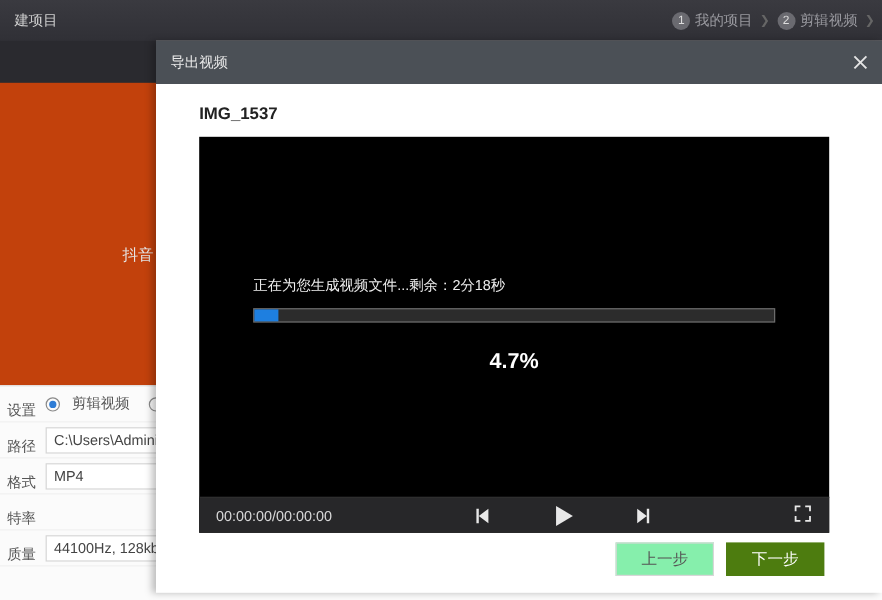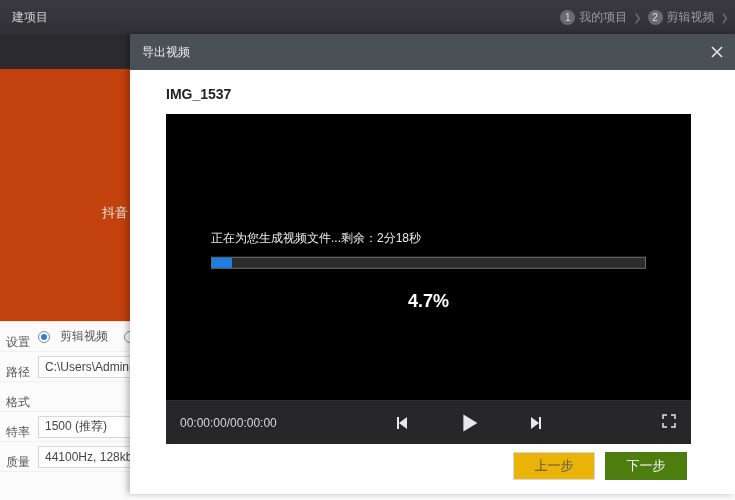--- a/index.html
+++ b/index.html
@@ -87,38 +87,38 @@
     height: 12px; border: 1px solid #6b6b6b; background: #2c2c2c; position: relative;
   }
   .progress-fill {
     position: absolute; left: 0; top: 0; bottom: 0; background: #1e7fe0;
   }
   .progress-pct {
     text-align: center; color: #fff; font-size: 18px; font-weight: 700; margin-top: 22px;
   }
 
   .video-controls {
-    height: 44px; background: rgba(40,40,42,0.98); border-top: 1px solid #2e2e2e;
+    height: 30px; background: rgba(40,40,42,0.98); border-top: 1px solid #2e2e2e;
     display: flex; align-items: center; padding: 0 14px; gap: 14px;
   }
   .timecode { flex: 0 0 auto; color: #d8d8d8; font-size: 12px; }
   .control-center { flex: 1; display: flex; align-items: center; justify-content: center; gap: 46px; }
   .control-btn { width: 22px; height: 22px; display:flex; align-items:center; justify-content:center; cursor:pointer; color:#e8e8e8; }
   .control-btn.play svg { transform: scale(1.4); }
   .fullscreen-btn { cursor:pointer; color:#e8e8e8; }
 
   
   .modal-footer {
     height: 36px; display: flex; align-items: center; justify-content: flex-end; gap: 10px; padding: 0 12px; margin-top: auto;
   }
   .btn {
     min-width: 82px; height: 28px; display: flex; align-items: center; justify-content: center;
     font-size: 13px; border: 1px solid transparent;
   }
-  .btn.secondary { background:#eab308; border-color:#d7d7d7; color:#555; }
+  .btn.secondary { background:#86efac; border-color:#d7d7d7; color:#555; }
   .btn.primary { background:#4d7c0f; color:#fff; }
 </style>
 </head>
 <body>
 
 <div class="topbar">
   <div class="menu-item">
     <span>建项目</span>
   </div>
 
@@ -148,26 +148,26 @@
     <span class="radio" style="margin-left:8px;"></span>
   </div>
   <div class="settings-row">
     <span class="row-label">路径</span>
     <span class="field-input wide">
         <span>C:\Users\Administ</span>
       </span>
   </div>
   <div class="settings-row">
     <span class="row-label">格式</span>
+    <span class="field-input">
+        <span>MP4</span>
+      </span>
   </div>
   <div class="settings-row">
     <span class="row-label">特率</span>
-    <span class="field-input">
-        <span>1500 (推荐)</span>
-      </span>
   </div>
   <div class="settings-row">
     <span class="row-label">质量</span>
     <span class="field-input">
         <span>44100Hz, 128kbp</span>
       </span>
   </div>
 </div>
 
 <div class="modal">

